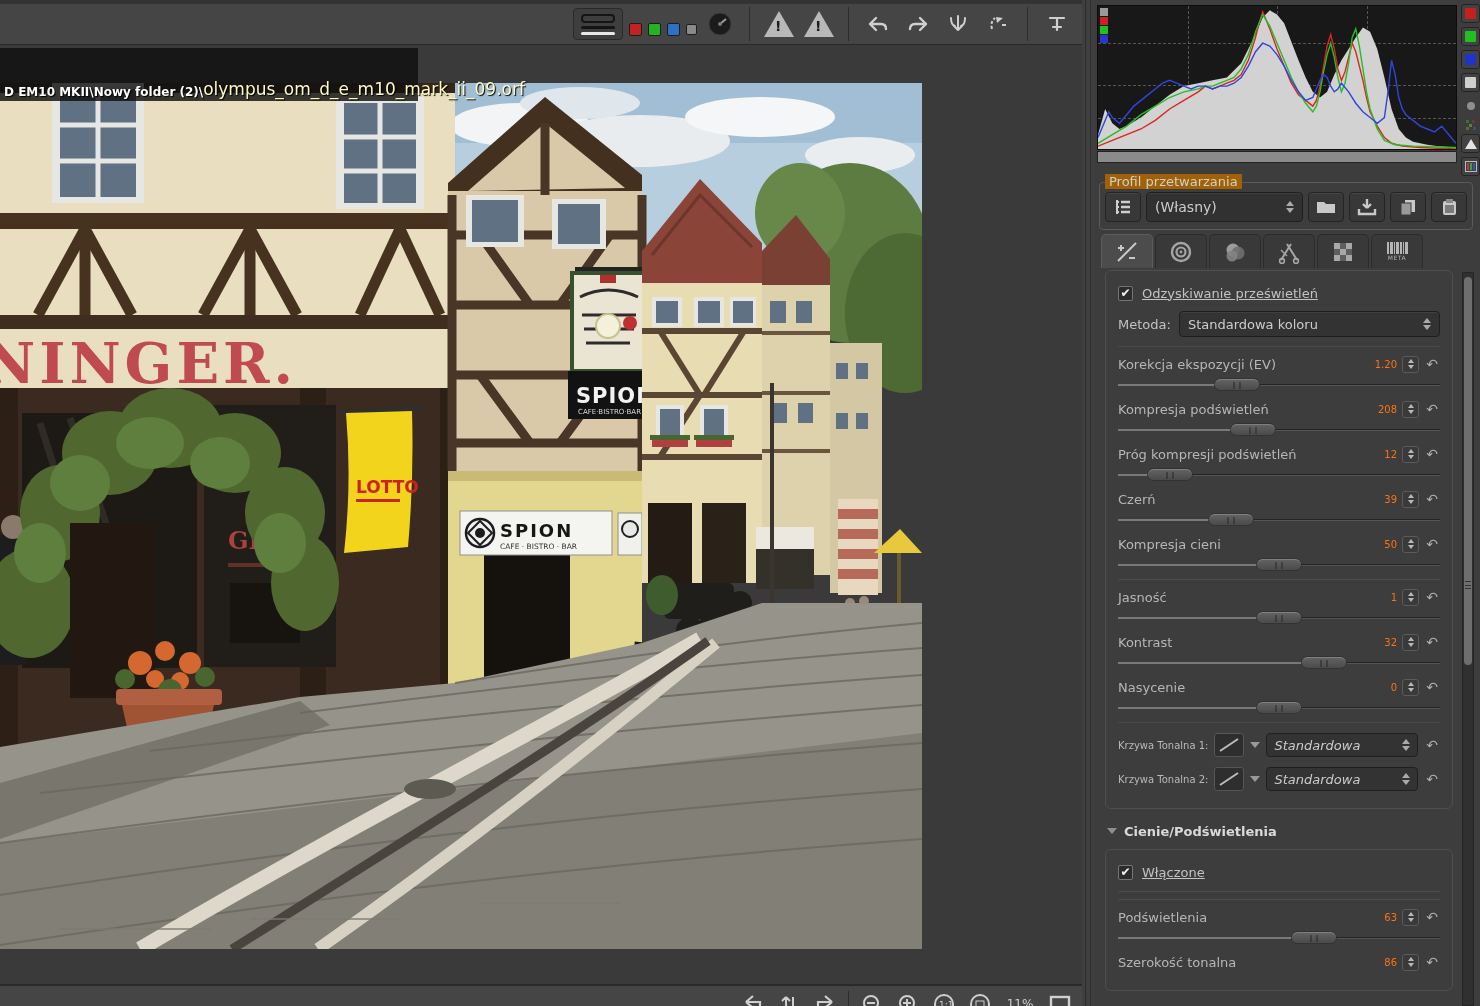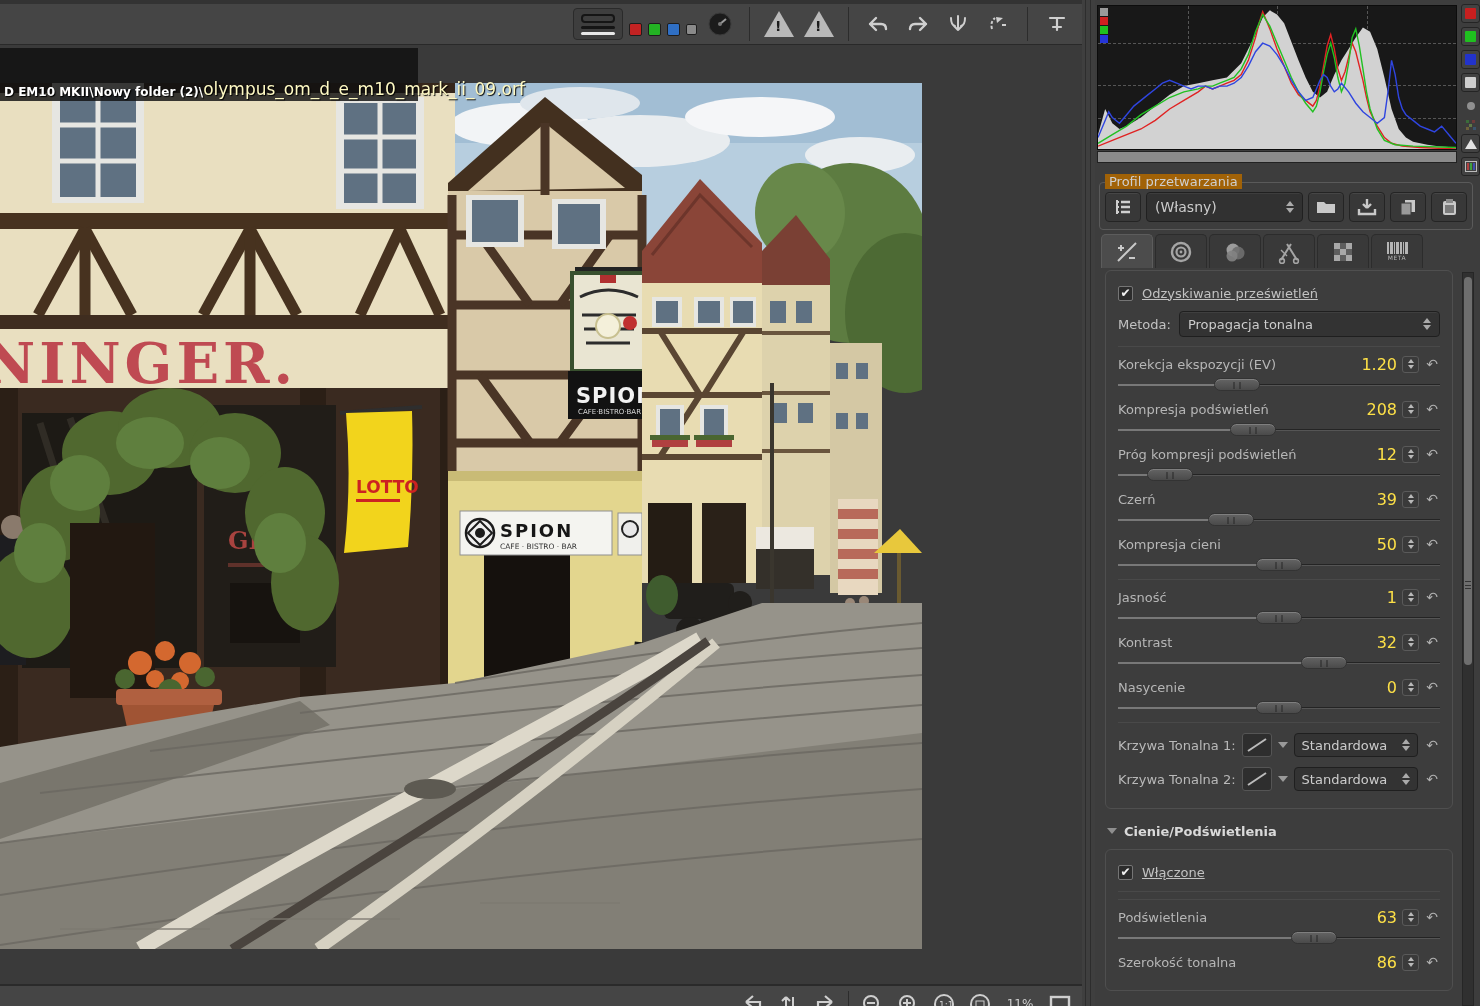--- a/index.html
+++ b/index.html
@@ -104,45 +104,45 @@
   .mrow{display:flex;align-items:center;gap:8px;height:30px;margin:4px 0 2px 0;}
   .mlabel{font-size:13px;color:#c2c2c2;}
   .mcombo{flex:1;height:26px;background:#333;border:1px solid #1f1f1f;border-radius:4px;
           display:flex;align-items:center;padding:0 8px;font-size:13px;color:#ccc;
           box-shadow:inset 0 1px rgba(255,255,255,.06);}
   .sep{height:1px;background:#2f2f2f;border-bottom:1px solid #494949;margin:7px 0;}
 
   .srow{margin:3px 0 8px 0;}
   .shead{display:flex;align-items:center;height:20px;gap:5px;}
   .slabel{font-size:13px;color:#b6b6b6;flex:1;white-space:nowrap;}
-  .sval{font-size:16px;color:#fde047;}
+  .sval{font-size:10px;color:#f97316;}
   .spin{width:17px;height:17px;background:#3a3a3a;border:1px solid #5a5a5a;border-radius:3px;
         display:flex;flex-direction:column;align-items:center;justify-content:center;gap:2px;}
   .spin b{width:0;height:0;border-left:3.5px solid transparent;border-right:3.5px solid transparent;display:block;}
   .spin b.up{border-bottom:4px solid #b9b9b9;}
   .spin b.dn{border-top:4px solid #b9b9b9;}
   .reset{color:#b0b0b0;font-size:14px;width:16px;text-align:center;line-height:1;}
   .track{position:relative;height:13px;margin-top:4px;}
   .track .groove{position:absolute;left:0;right:0;top:6px;height:2px;background:#242424;
                  border-bottom:1px solid #555;}
   .track .fill{position:absolute;left:0;top:6px;height:2px;background:#787878;}
   .thumb{position:absolute;top:0;width:46px;height:13px;border-radius:7px;
          background:linear-gradient(#646464,#4a4a4a);border:1px solid #333;
          box-shadow:inset 0 1px rgba(255,255,255,.18);transform:translateX(-50%);}
   .thumb::before{content:"";position:absolute;left:50%;top:3px;width:5px;height:7px;
                  border-left:1px solid #262626;border-right:1px solid #262626;transform:translateX(-50%);}
 
   .curverow{display:flex;align-items:center;gap:6px;height:30px;margin:4px 0;}
-  .curvelbl{font-size:13px;color:#b9b9b9;white-space:nowrap;}
+  .curvelbl{font-size:10px;color:#b9b9b9;white-space:nowrap;}
   .curvebtn{width:30px;height:24px;background:#2e2e2e;border:1px solid #555;border-radius:3px;
             display:flex;align-items:center;justify-content:center;}
   .dtri{width:0;height:0;border-left:5px solid transparent;border-right:5px solid transparent;
         border-top:6px solid #999;}
   .curvecombo{flex:1;height:24px;background:#333;border:1px solid #1f1f1f;border-radius:4px;
-              display:flex;align-items:center;padding:0 7px;font-size:13px;color:#ccc;}
+              display:flex;align-items:center;padding:0 7px;font-size:13px;color:#ccc;font-style:italic;}
 
   #sh-header{display:flex;align-items:center;gap:7px;margin:2px 2px 8px 4px;height:20px;}
   #sh-header .dtri{border-top-color:#8f8f8f;}
   #sh-header .t{font-size:13px;font-weight:bold;color:#dadada;}
 
   #tool-scrollbar{position:absolute;left:367px;top:272px;width:12px;height:734px;background:#303030;
                   border:1px solid #262626;}
   #tool-scrollbar .thumbv{position:absolute;left:1px;width:8px;top:4px;height:388px;background:#6e6e6e;border-radius:4px;}
   #tool-scrollbar .grip{position:absolute;left:2px;top:308px;width:6px;height:8px;
         border-top:1px solid #333;border-bottom:1px solid #333;}
@@ -690,21 +690,21 @@
     <div id="tools">
 
       <div class="toolbox">
         <div class="cbrow">
           <span class="cb">✔</span>
           <span class="cbl">Odzyskiwanie prześwietleń</span>
         </div>
         <div class="mrow">
           <span class="mlabel">Metoda:</span>
           <div class="mcombo">
-            <span>Propagacja tonalna</span>
+            <span>Standardowa koloru</span>
             <span class="chevs">
                 <b class="up"></b>
                 <b class="dn"></b>
               </span>
           </div>
         </div>
         <div class="sep"></div>
         <div id="exp-sliders-a">
             <div class="srow">
               <div class="shead">

